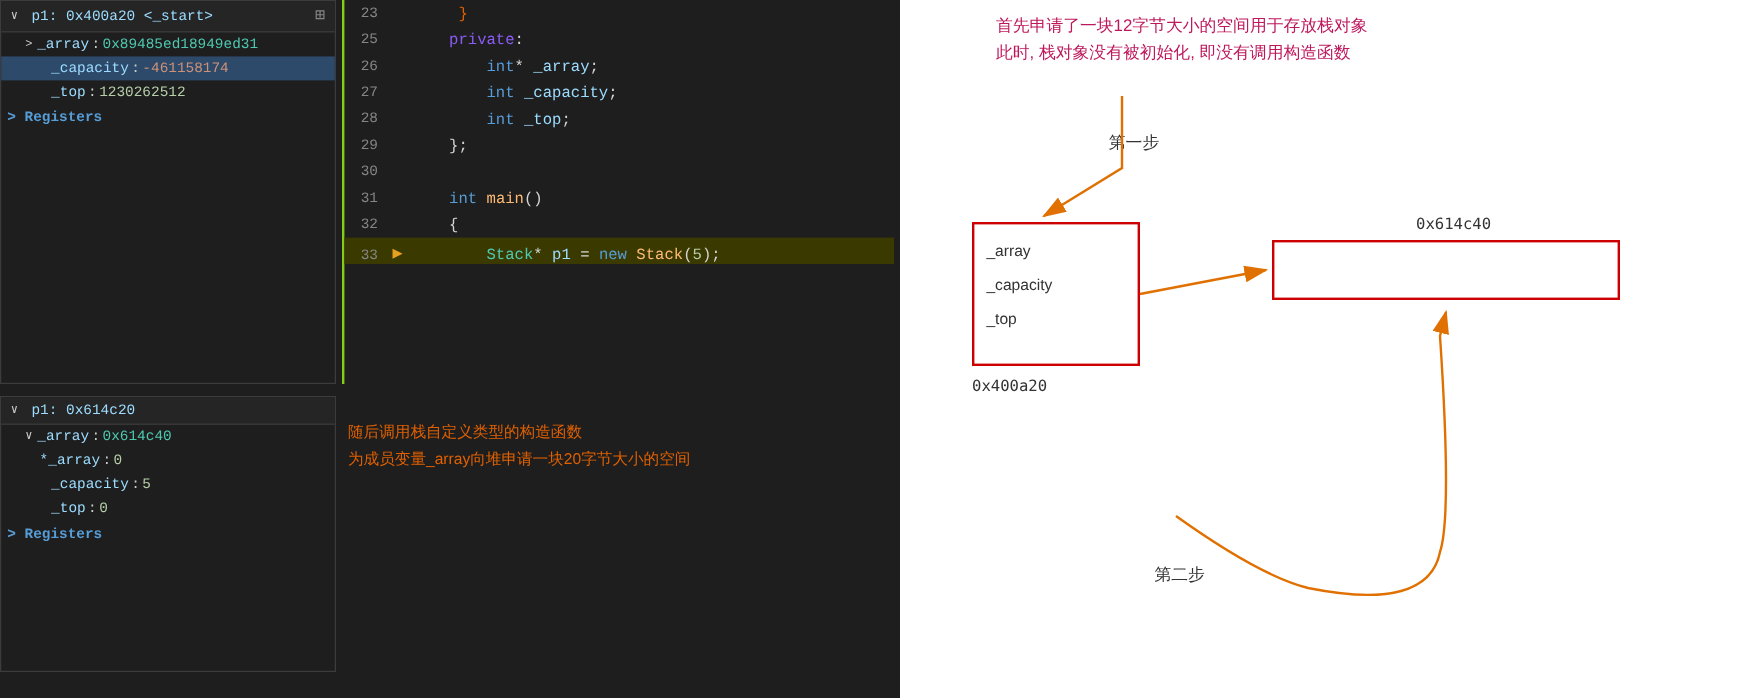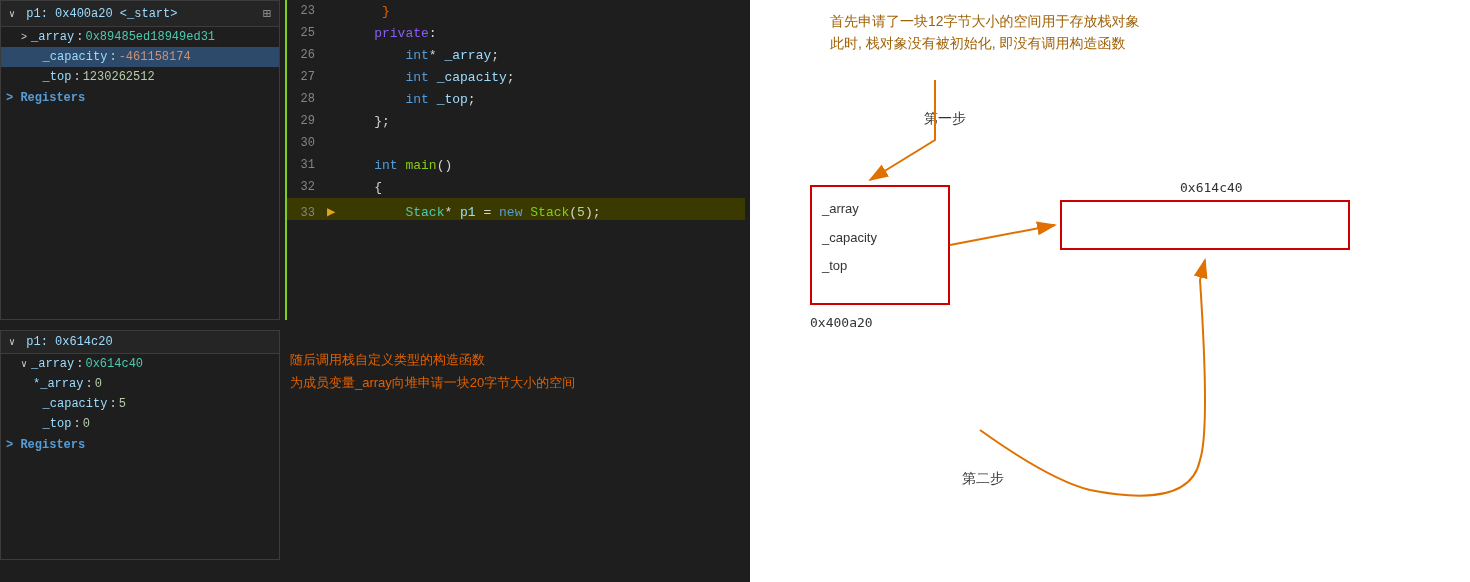--- a/index.html
+++ b/index.html
@@ -164,38 +164,38 @@
     }
 
     .line-code {
       font-size: 13px;
       color: #d4d4d4;
     }
 
     .kw { color: #569cd6; }
     .kw2 { color: #8b5cf6; }
     .type { color: #4ec9b0; }
-    .fn { color: #84cc16; }
+    .fn { color: #fdba74; }
     .num { color: #b5cea8; }
 
     
     .annotation-area {
       position: absolute;
       top: 0;
       left: 750px;
       width: 720px;
       height: 582px;
       background: #ffffff;
     }
 
     
     .anno-text {
       position: absolute;
       font-family: 'Microsoft YaHei', 'SimHei', sans-serif;
-      color: #a16207;
+      color: #be185d;
       font-size: 14px;
       line-height: 1.6;
     }
 
     
     .mem-box {
       position: absolute;
       border: 2px solid #cc0000;
       background: white;
     }

